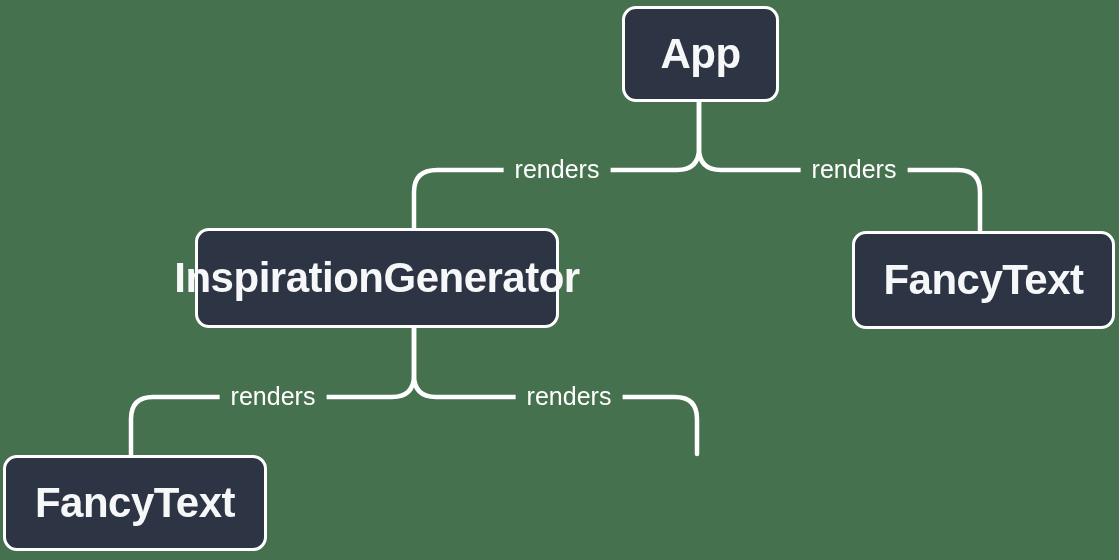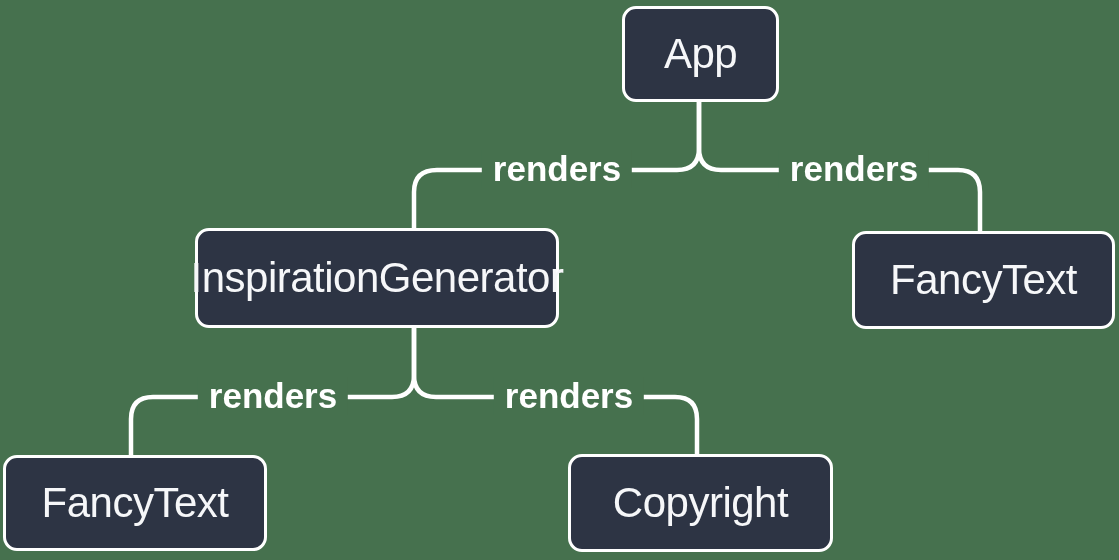--- a/index.html
+++ b/index.html
@@ -26,33 +26,33 @@
     fill:none;stroke:var(--edge);stroke-width:4.5;
     stroke-linecap:round;stroke-linejoin:round;
   }
   .node{
     position:absolute;box-sizing:border-box;
     background:var(--node-fill);
     border:3px solid var(--node-border);
     border-radius:14px;
     display:flex;align-items:center;justify-content:center;
     color:var(--node-text);
-    font-size:42px;font-weight:400;letter-spacing:-0.5px;
+    font-size:42px;font-weight:700;letter-spacing:-0.5px;
     white-space:nowrap;
   }
   .node-app{left:622px;top:6px;width:157px;height:96px;}
   .node-inspiration{left:195px;top:228px;width:364px;height:100px;}
   .node-fancy-right{left:852px;top:231px;width:263px;height:98px;}
   .node-fancy-left{left:3px;top:455px;width:264px;height:96px;}
   .node-copyright{left:568px;top:454px;width:265px;height:98px;}
   .edge-label{
     position:absolute;transform:translate(-50%,-50%);
     background:var(--bg);
     color:var(--edge-label-text);
-    font-size:35px;font-weight:700;line-height:38px;
+    font-size:25px;font-weight:400;line-height:38px;
     padding:0 11px;white-space:nowrap;
   }
   .edge-label-1{left:557px;top:169px;}
   .edge-label-2{left:854px;top:169px;}
   .edge-label-3{left:273px;top:396px;}
   .edge-label-4{left:569px;top:396px;}
 </style>
 </head>
 <body>
 
@@ -66,21 +66,20 @@
   </svg>
 
   <div class="node node-app">App</div>
 
   <div class="node node-inspiration">InspirationGenerator</div>
 
   <div class="node node-fancy-right">FancyText</div>
 
   <div class="node node-fancy-left">FancyText</div>
 
-  <div class="node node-copyright">Copyright</div>
 
   <div class="edge-label edge-label-1">renders</div>
 
   <div class="edge-label edge-label-2">renders</div>
 
   <div class="edge-label edge-label-3">renders</div>
 
   <div class="edge-label edge-label-4">renders</div>
 
 </div>

